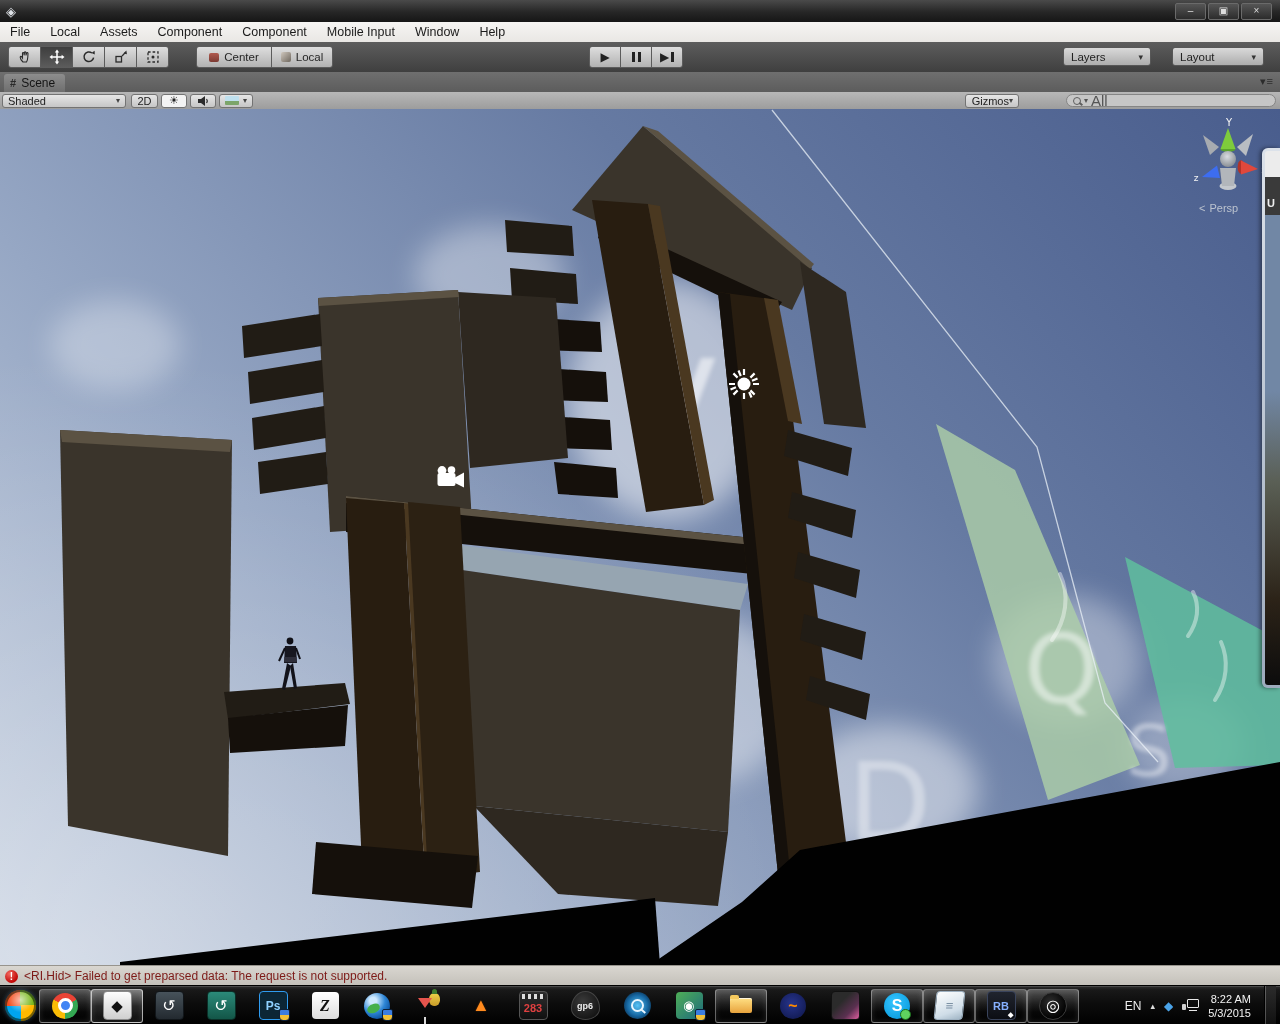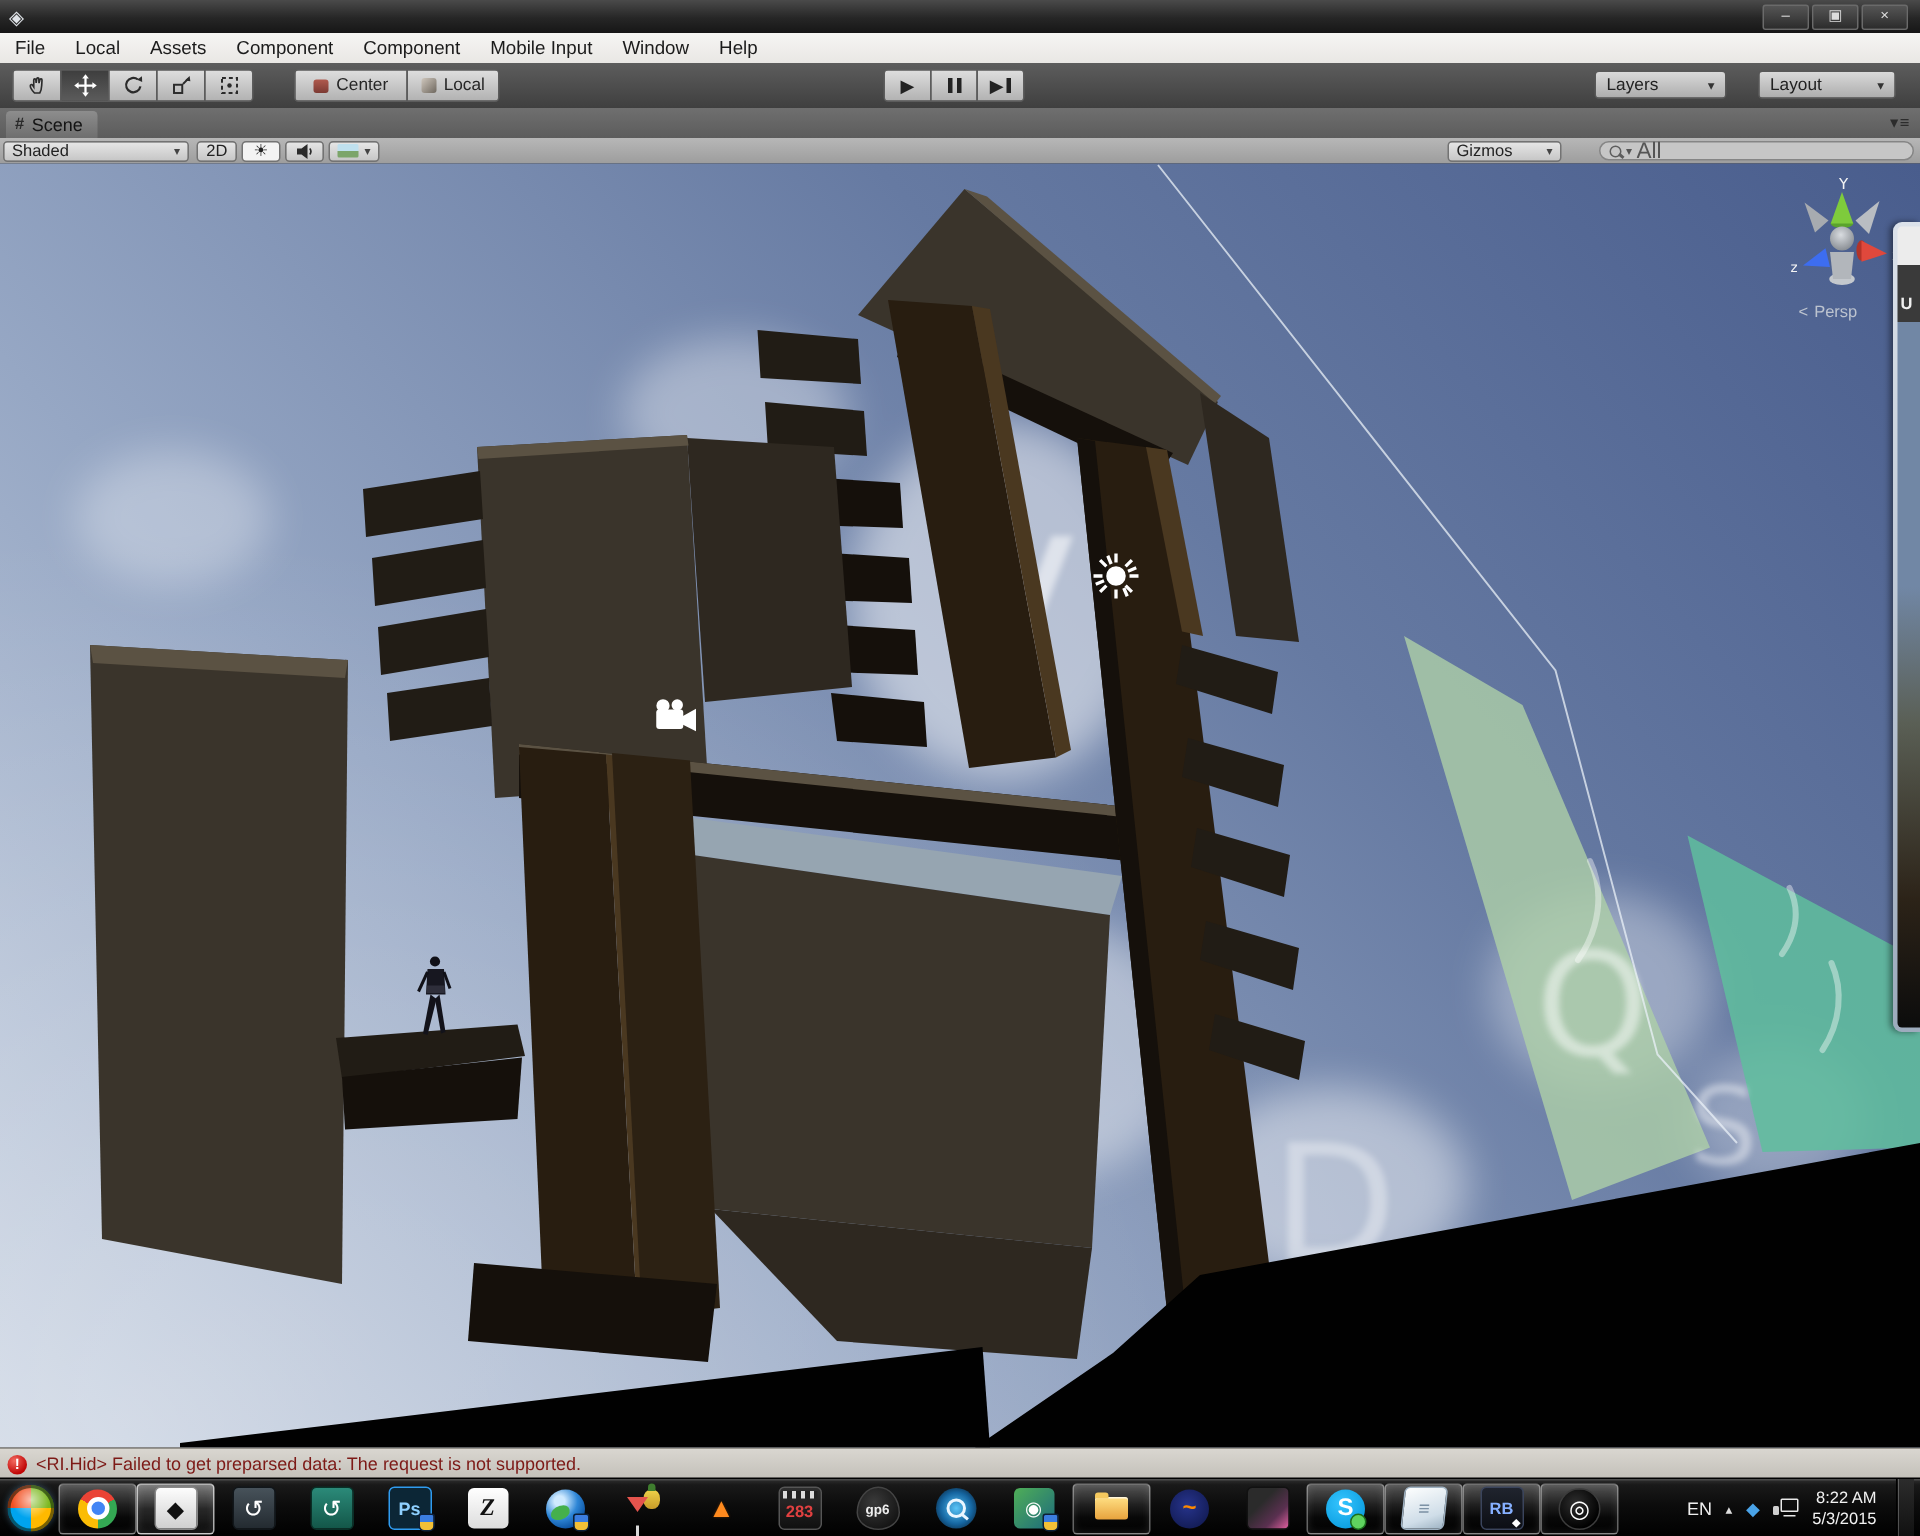--- a/index.html
+++ b/index.html
@@ -296,21 +296,21 @@
   <div class="sbtn" style="left:190px;width:26px;">
     <svg width="14" height="14">
         <polygon points="2,5 5,5 9,2 9,12 5,9 2,9" fill="#2b2b2b"></polygon>
         <path d="M10.5 5a3.2 3.2 0 0 1 0 4" fill="none" stroke="#2b2b2b" stroke-width="1.1"></path>
       </svg>
   </div>
   <div class="sbtn" style="left:219px;width:34px;gap:4px;">
     <span class="photo-chip"></span>
     <span class="car" style="font-size:8px;color:#444;">▾</span>
   </div>
-  <div class="sbtn" style="left:965px;width:76px;justify-content:space-between;">
+  <div class="sbtn" style="left:965px;width:54px;justify-content:flex-end;">
     <span>Gizmos</span>
       <span class="car" style="font-size:8px;color:#444;">▾</span>
   </div>
   <div class="srch">
     <span class="mag"></span>
     <span class="car">▾</span>
     <input value="All" style="">
   </div>
 </div>
 

